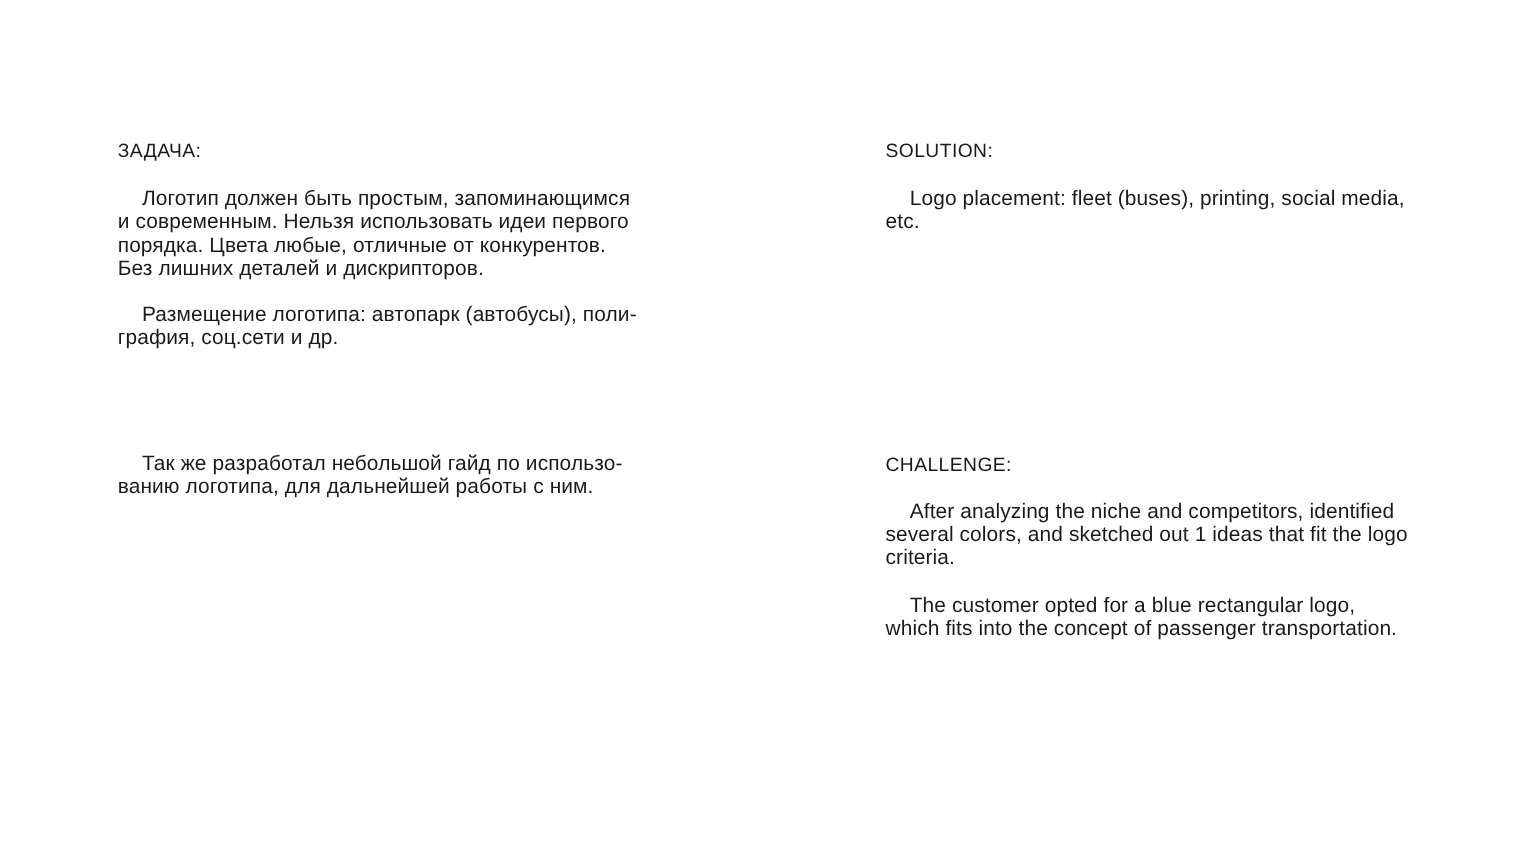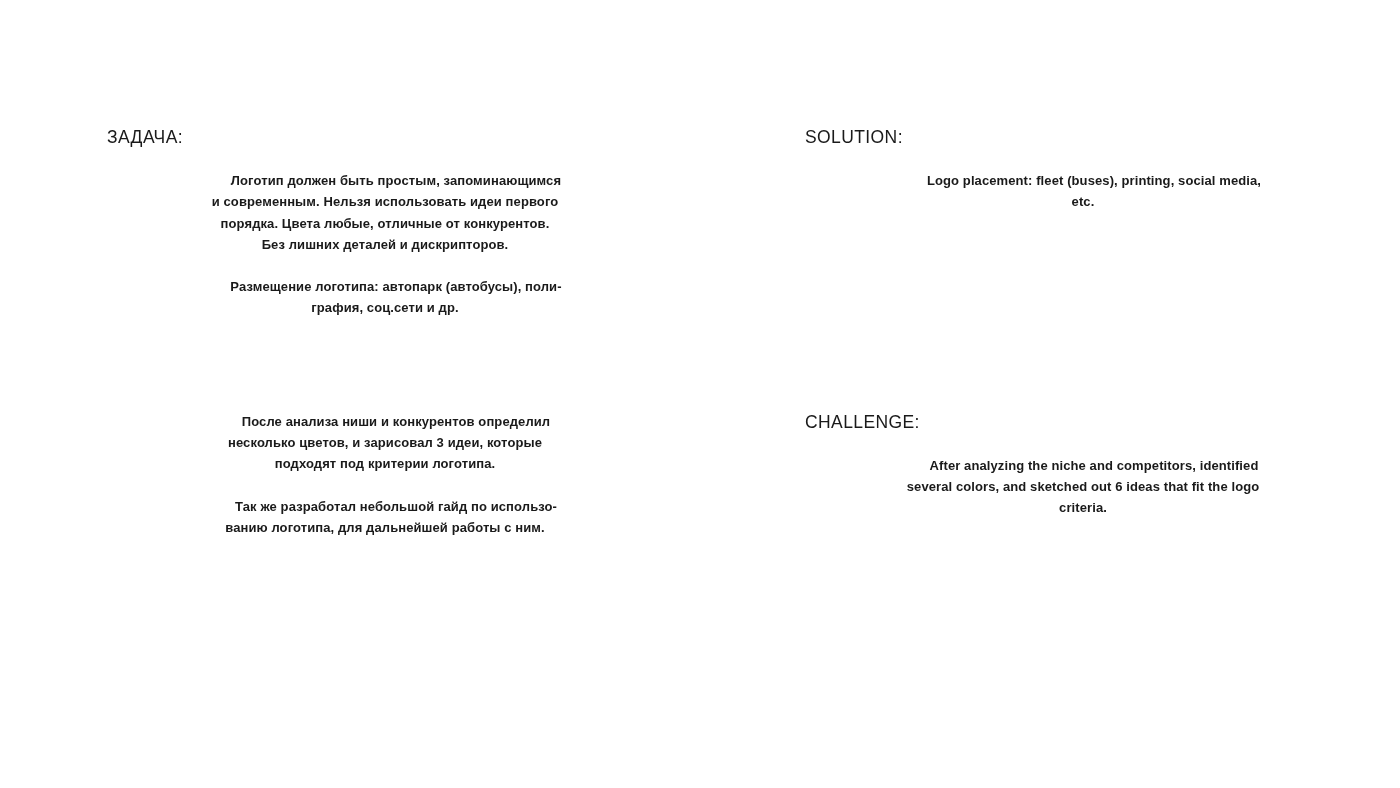--- a/index.html
+++ b/index.html
@@ -28,28 +28,27 @@
 
   .section-heading {
     font-size: 17.5px;
     line-height: 22px;
     font-weight: 400;
     letter-spacing: 0.4px;
     margin: 0 0 22px 0;
   }
 
   .paragraph {
-    font-size: 13px;
+    font-size: 19px;
     line-height: 21.3px;
-    font-weight: 700;
+    font-weight: 400;
     letter-spacing: 0.1px;
     white-space: pre-line;      
     text-indent: 22px;          
     margin: 0;
-    text-align: center;
   }
 
   .paragraph + .paragraph {
     margin-top: 21px;
   }
 </style>
 </head>
 <body style="background: rgb(255, 255, 255); color: rgb(26, 26, 26);">
 
 <main class="brief">
@@ -64,27 +63,26 @@
 графия, соц.сети и др.</p>
   </section>
 
   <section class="col">
     <h2 class="section-heading">SOLUTION:</h2>
     <p class="paragraph">Logo placement: fleet (buses), printing, social media,
 etc.</p>
   </section>
 
   <section class="col">
-    <p class="paragraph">После анализа ниши и конкурентов определил
-несколько цветов, и зарисовал 3 идеи, которые
-подходят под критерии логотипа.</p>
     <p class="paragraph">Так же разработал небольшой гайд по использо-
 ванию логотипа, для дальнейшей работы с ним.</p>
   </section>
 
   <section class="col">
     <h2 class="section-heading">CHALLENGE:</h2>
     <p class="paragraph">After analyzing the niche and competitors, identified
-several colors, and sketched out 6 ideas that fit the logo
+several colors, and sketched out 1 ideas that fit the logo
 criteria.</p>
+    <p class="paragraph">The customer opted for a blue rectangular logo,
+which fits into the concept of passenger transportation.</p>
   </section>
 
 </main>
 
 </body></html>

